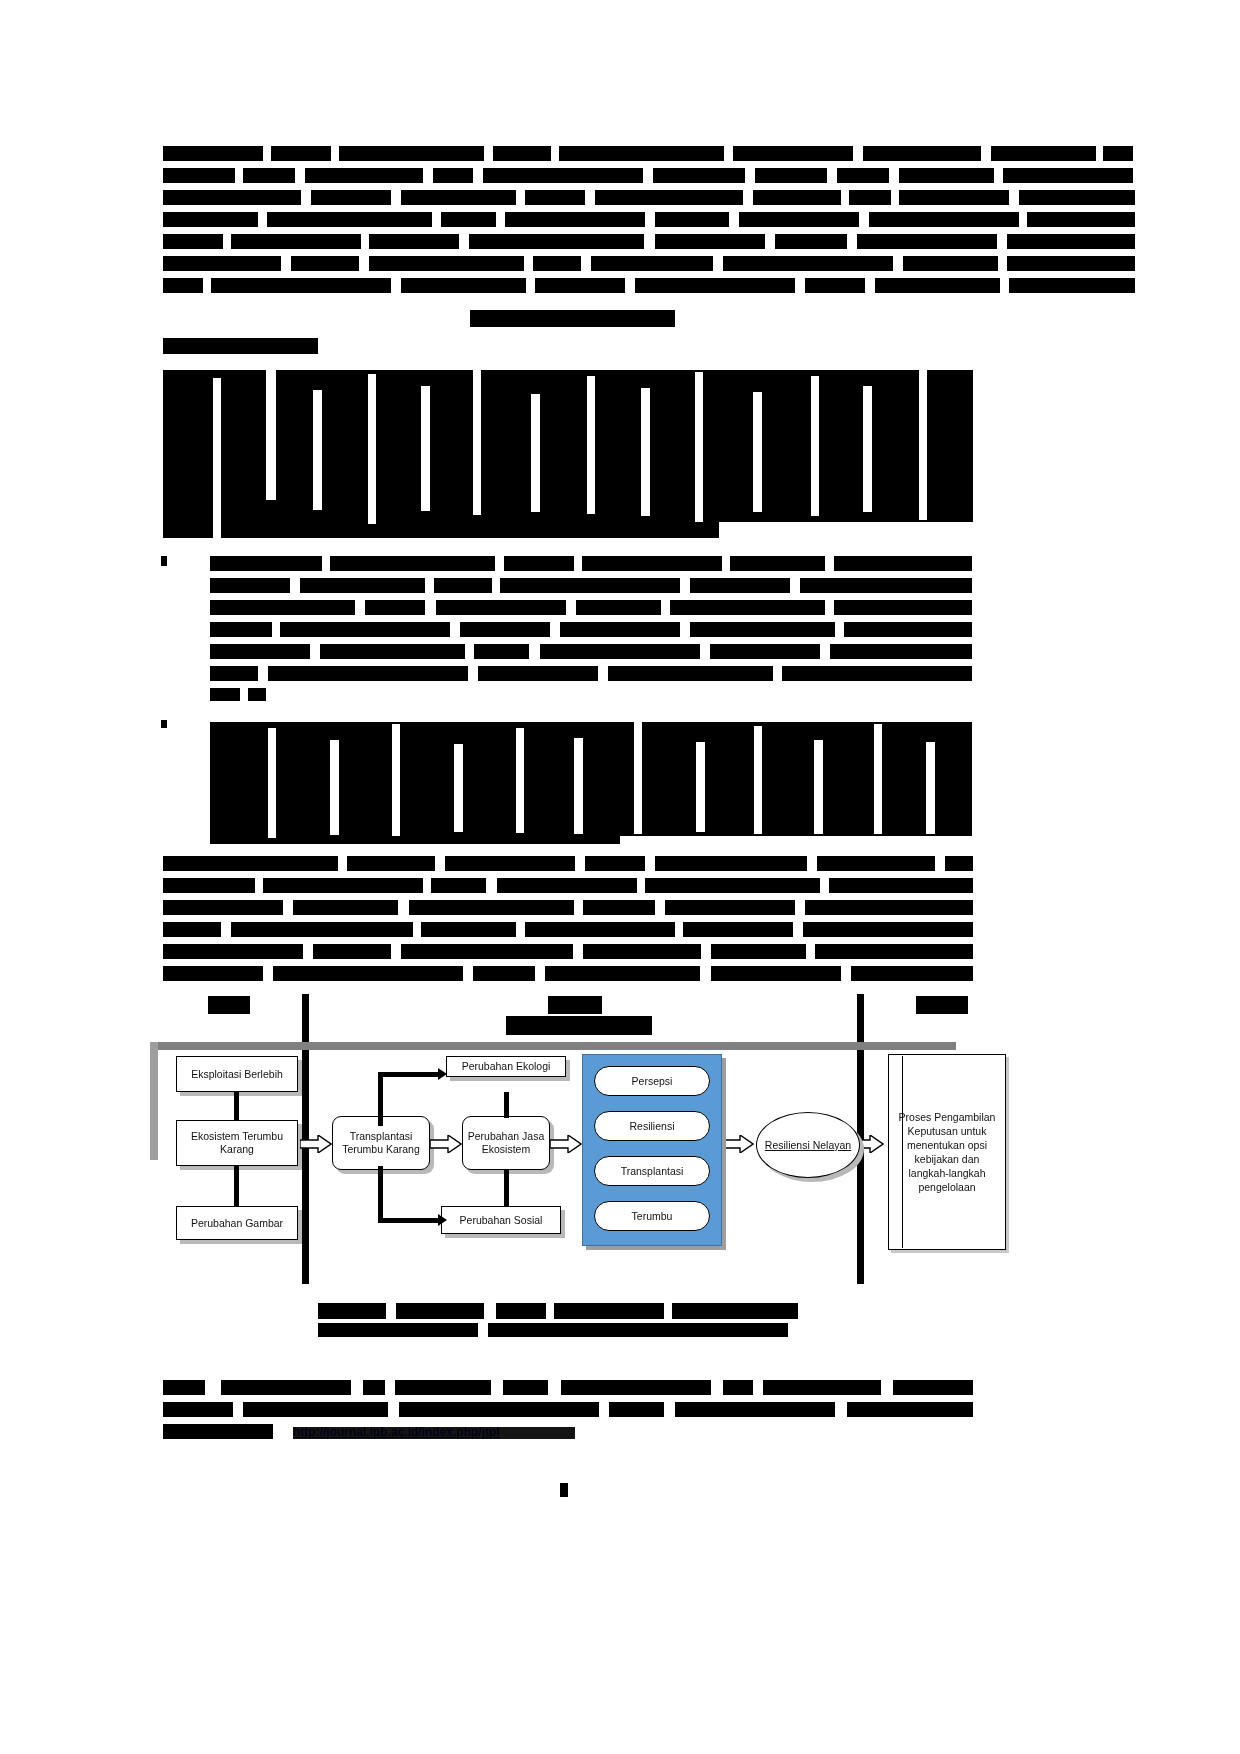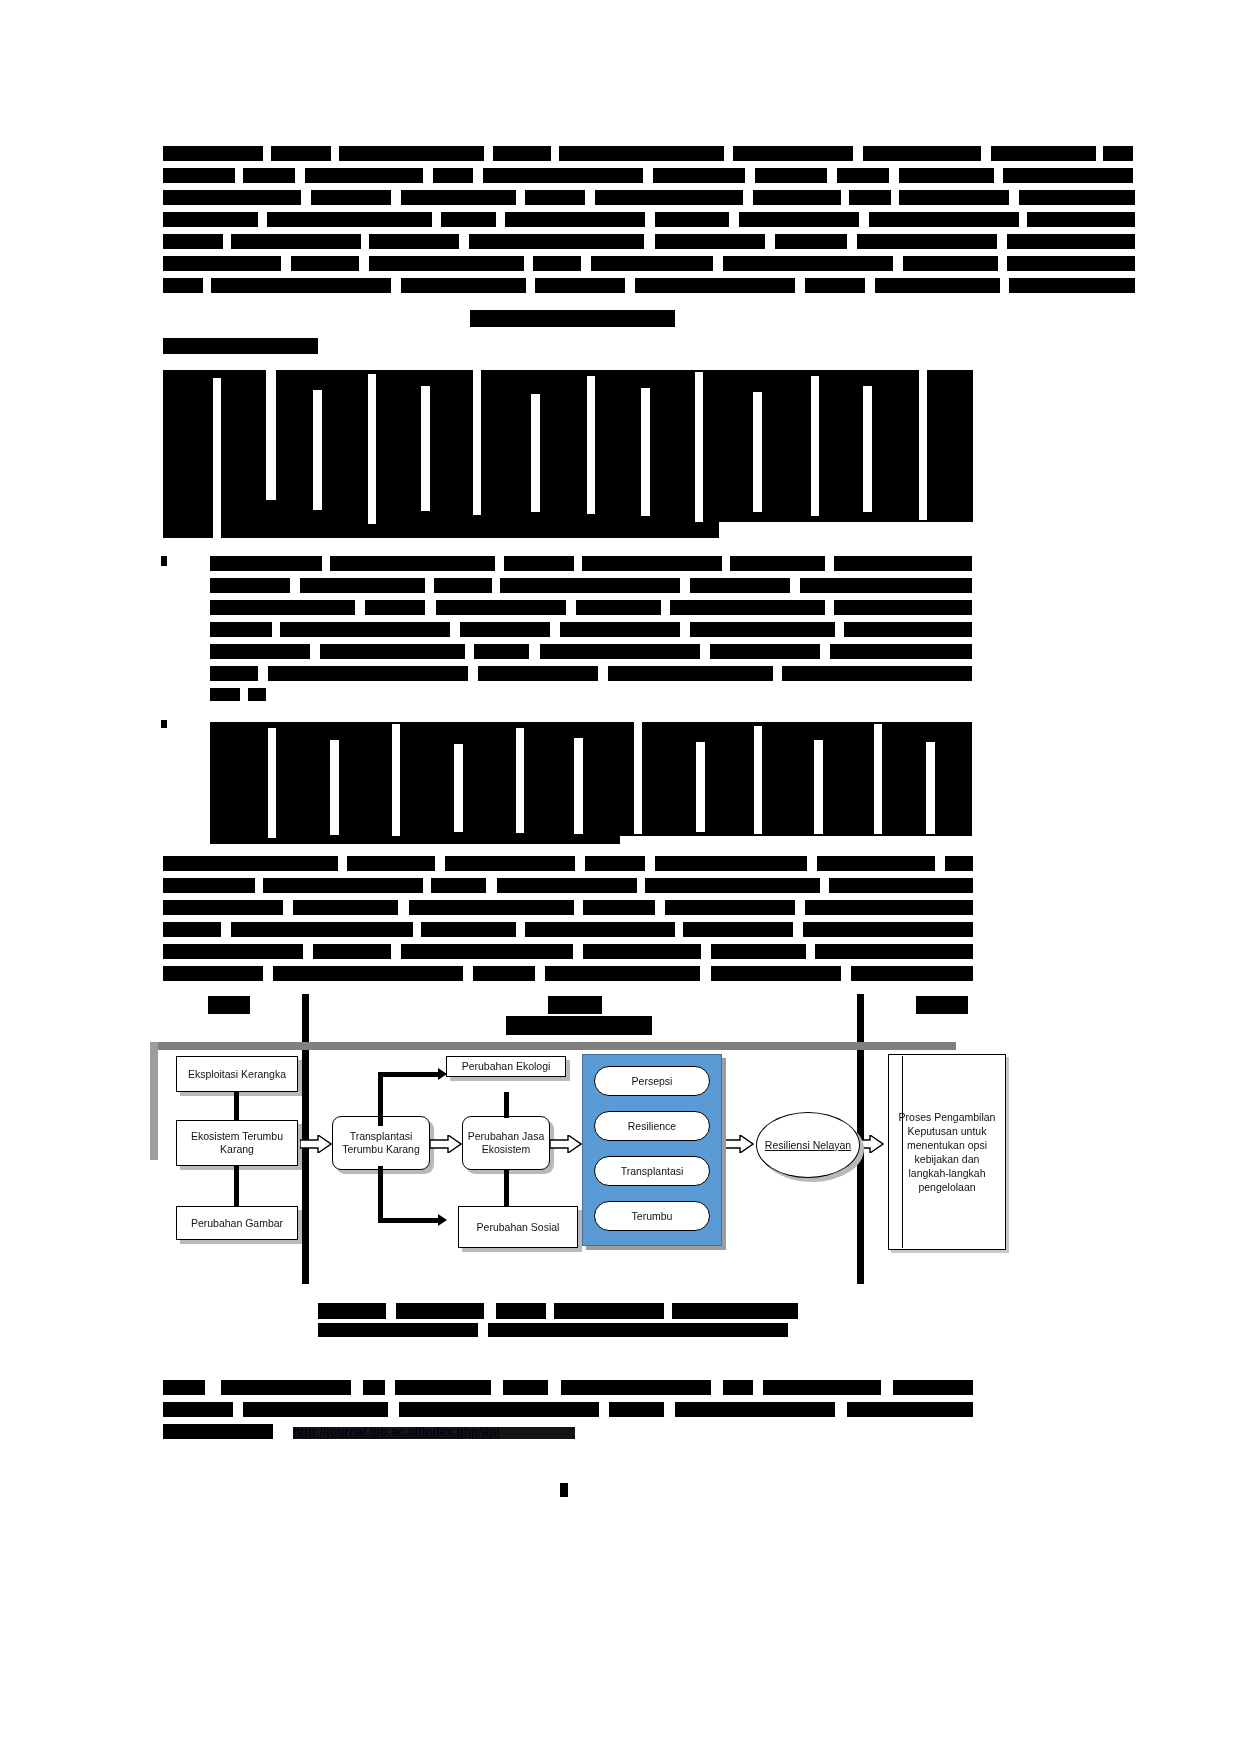--- a/index.html
+++ b/index.html
@@ -277,31 +277,31 @@
   <div class="col-label" style="left:766px;top:6px;width:44px;height:16px;">Output</div>
 
   <div class="divider-v" style="left:152px;top:4px;width:7px;height:290px;"></div>
   <div class="divider-v" style="left:707px;top:4px;width:7px;height:290px;"></div>
 
   <div class="banner-label" style="left:356px;top:26px;width:138px;height:17px;">Sustainability Resilience</div>
 
   <div class="grey-bar" style="left:0px;top:52px;width:806px;height:8px;"></div>
   <div class="grey-left" style="left:0px;top:52px;width:8px;height:118px;"></div>
 
-  <div class="node" style="left:26px;top:66px;width:122px;height:36px;">Eksploitasi Kerangka</div>
+  <div class="node" style="left:26px;top:66px;width:122px;height:36px;">Eksploitasi Berlebih</div>
   <div class="node" style="left:26px;top:130px;width:122px;height:46px;">Ekosistem Terumbu Karang</div>
   <div class="node" style="left:26px;top:216px;width:122px;height:34px;">Perubahan Gambar</div>
 
   <div class="conn" style="left:84px;top:102px;width:5px;height:28px;"></div>
   <div class="conn" style="left:84px;top:176px;width:5px;height:40px;"></div>
 
   <div class="node round" style="left:182px;top:126px;width:98px;height:54px;">Transplantasi Terumbu Karang</div>
   <div class="node" style="left:296px;top:66px;width:120px;height:21px;">Perubahan Ekologi</div>
   <div class="node round" style="left:312px;top:126px;width:88px;height:54px;">Perubahan Jasa Ekosistem</div>
-  <div class="node" style="left:308px;top:216px;width:120px;height:42px;">Perubahan Sosial</div>
+  <div class="node" style="left:291px;top:216px;width:120px;height:28px;">Perubahan Sosial</div>
 
   <div class="conn" style="left:228px;top:84px;width:5px;height:52px;"></div>
   <div class="conn" style="left:228px;top:82px;width:62px;height:5px;"></div>
   <div class="arrow-blk" style="left:288px;top:78px;width:0;height:0;border-left:9px solid #000;border-top:6px solid transparent;border-bottom:6px solid transparent;"></div>
 
   <div class="conn" style="left:228px;top:176px;width:5px;height:56px;"></div>
   <div class="conn" style="left:228px;top:228px;width:62px;height:5px;"></div>
   <div class="arrow-blk" style="left:288px;top:224px;width:0;height:0;border-left:9px solid #000;border-top:6px solid transparent;border-bottom:6px solid transparent;"></div>
 
   <div class="conn" style="left:354px;top:102px;width:5px;height:26px;"></div>
@@ -329,21 +329,21 @@
     </svg>
   </div>
   <div class="big-arrow" style="left:700px;top:145px;width:34px;height:18px;">
     <svg width="34" height="18" viewBox="0 0 34 18">
       <polygon points="0,5 20,5 20,0 33,9 20,18 20,13 0,13" fill="#ffffff" stroke="#000" stroke-width="1.4"></polygon>
     </svg>
   </div>
 
   <div class="panel" style="left:432px;top:64px;width:140px;height:192px;"></div>
   <div class="pill" style="left:444px;top:76px;width:116px;height:30px;">Persepsi</div>
-  <div class="pill" style="left:444px;top:121px;width:116px;height:30px;">Resilience</div>
+  <div class="pill" style="left:444px;top:121px;width:116px;height:30px;">Resiliensi</div>
   <div class="pill" style="left:444px;top:166px;width:116px;height:30px;">Transplantasi</div>
   <div class="pill" style="left:444px;top:211px;width:116px;height:30px;">Terumbu</div>
 
   <div class="ellipse" style="left:606px;top:122px;width:104px;height:66px;text-decoration:underline;">Resiliensi Nelayan</div>
 
   <div class="outbox" style="left:738px;top:64px;width:118px;height:196px;">Proses Pengambilan Keputusan untuk menentukan opsi kebijakan dan langkah-langkah pengelolaan</div>
   <div class="conn" style="left:752px;top:66px;width:1.4px;height:192px;background:#000;"></div>
 
 </div>
 

